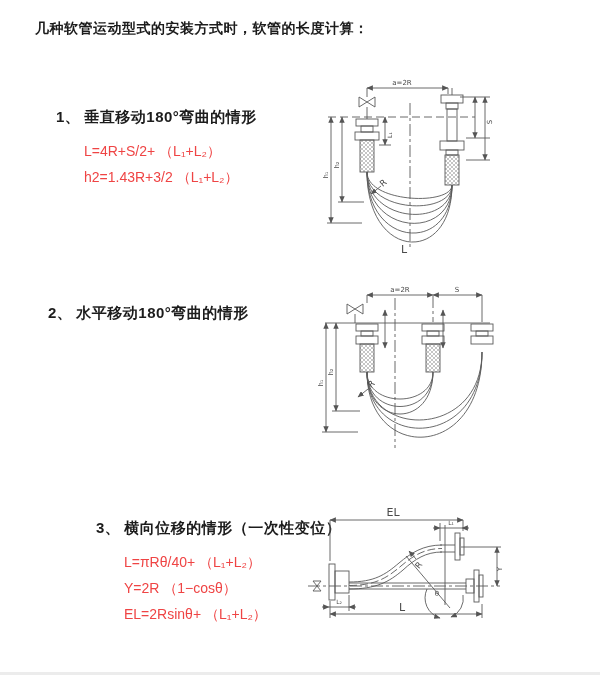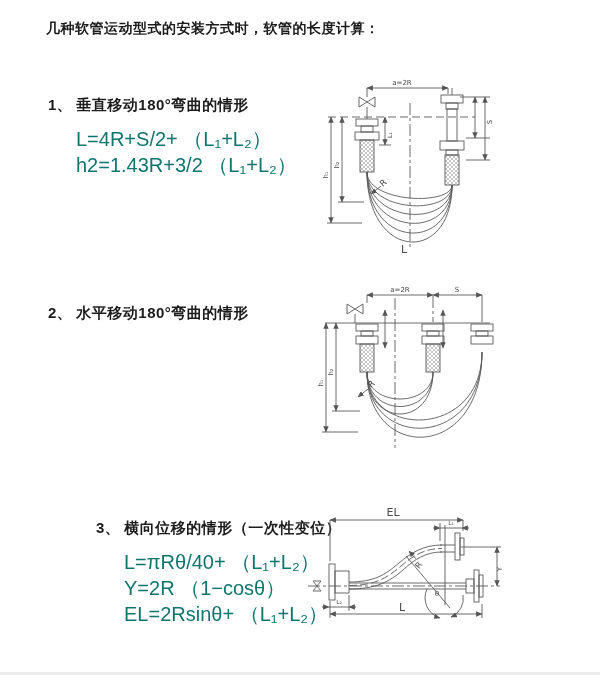--- a/index.html
+++ b/index.html
@@ -2,39 +2,39 @@
 <html><head>
 <meta charset="utf-8">
 <style>
   html,body{margin:0;padding:0;}
   body{
     width:600px;height:675px;position:relative;background:#ffffff;
     font-family:"Liberation Sans","DejaVu Sans",sans-serif;color:#1c1c1c;
     overflow:hidden;
   }
   .doc-title{
-    position:absolute;left:46px;top:20px;font-size:14px;font-weight:bold;
+    position:absolute;left:35px;top:20px;font-size:14px;font-weight:bold;
     letter-spacing:0.5px;
     font-family:Liberation Mono, monospace;
   }
   .sec{position:absolute;left:48px;}
   .sec-head{font-size:15px;font-weight:bold;letter-spacing:0.5px;}
   .sec-head .sec-no{margin-right:4px;}
   .formulas{margin-top:11px;padding-left:28px;}
-  .formula{font-size:20px;line-height:26px;white-space:nowrap;color:#0f766e;}
+  .formula{font-size:14px;line-height:26px;white-space:nowrap;color:#ef4444;}
   .diagram{position:absolute;}
   .diagram text{fill:#4a4a4a;stroke:none;font-family:"DejaVu Sans","Liberation Sans",sans-serif;}
   .scan-edge{position:absolute;left:0;bottom:0;width:600px;height:3px;background:#ececec;}
 </style>
 </head>
 <body>
 
 <div class="doc-title">几种软管运动型式的安装方式时，软管的长度计算：</div>
 
-<div class="sec" style="top:96px;">
+<div class="sec" style="top:108px;margin-left:8px;">
   <div class="sec-head">
     <span class="sec-no">1、</span><span>垂直移动180°弯曲的情形</span>
   </div>
   <div class="formulas">
     <div class="formula">L=4R+S/2+ （L₁+L₂）</div>
     <div class="formula">h2=1.43R+3/2 （L₁+L₂）</div>
   </div>
 </div>
 
 <svg class="diagram" style="left:300px;top:75px;" width="290" height="180" viewBox="0 0 290 180">

